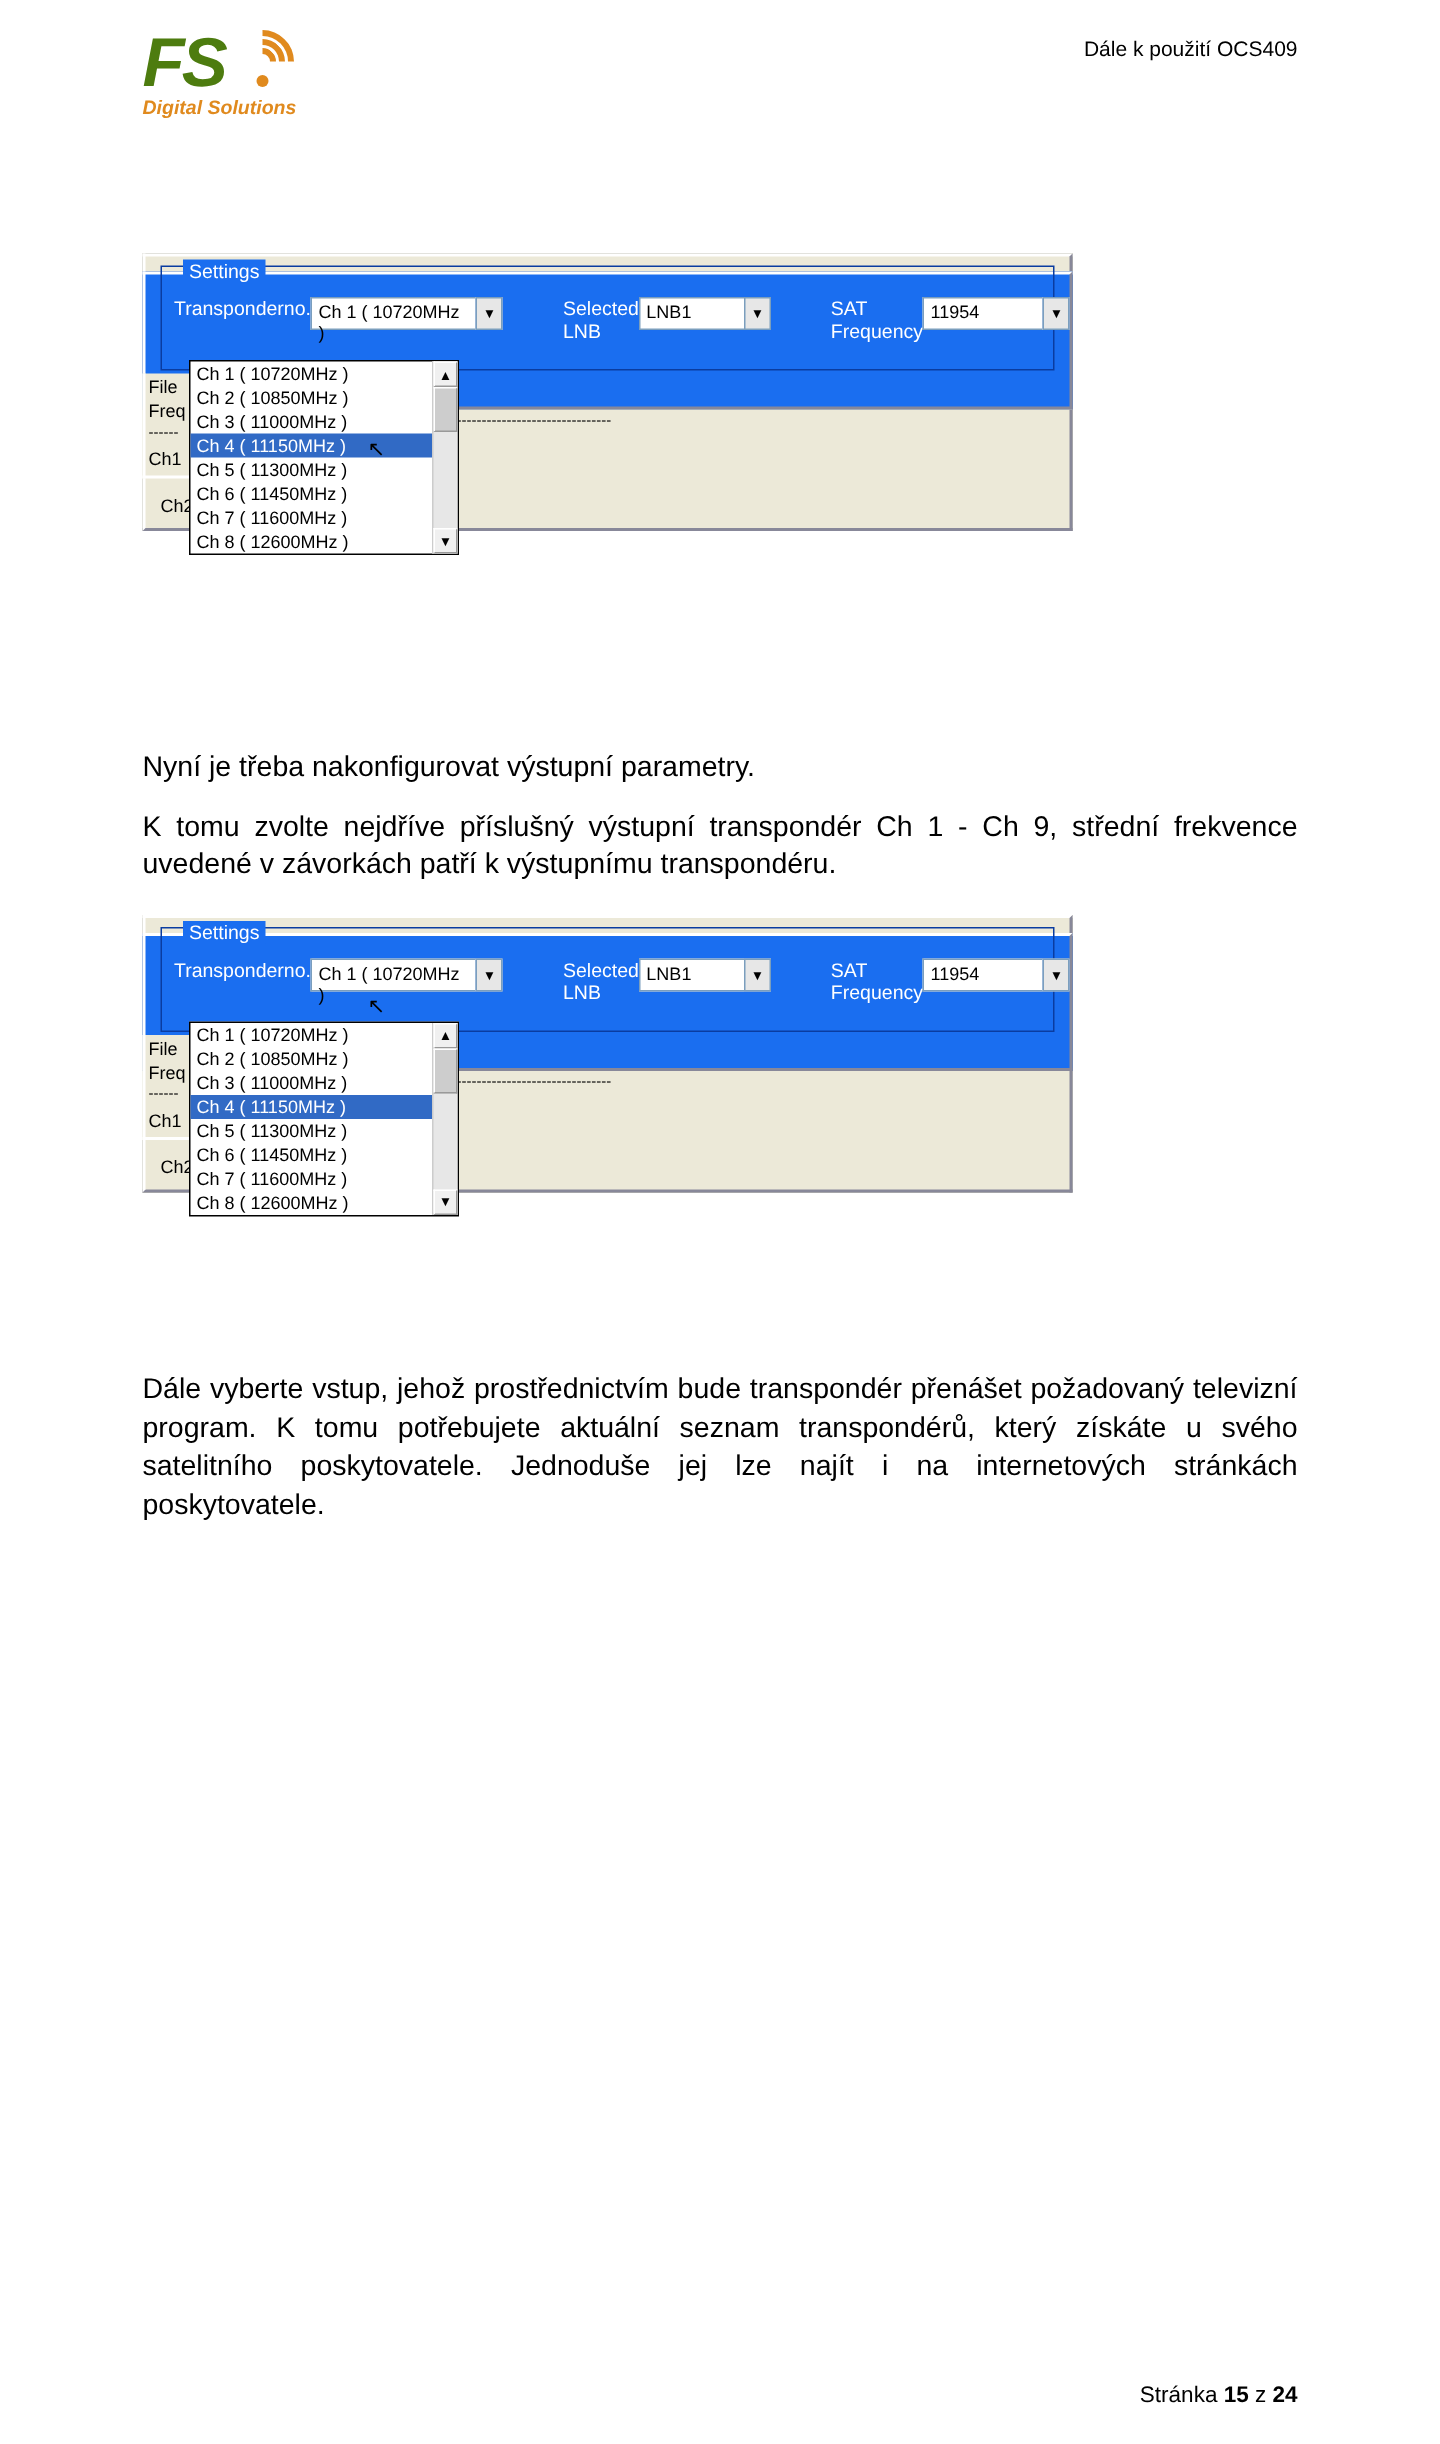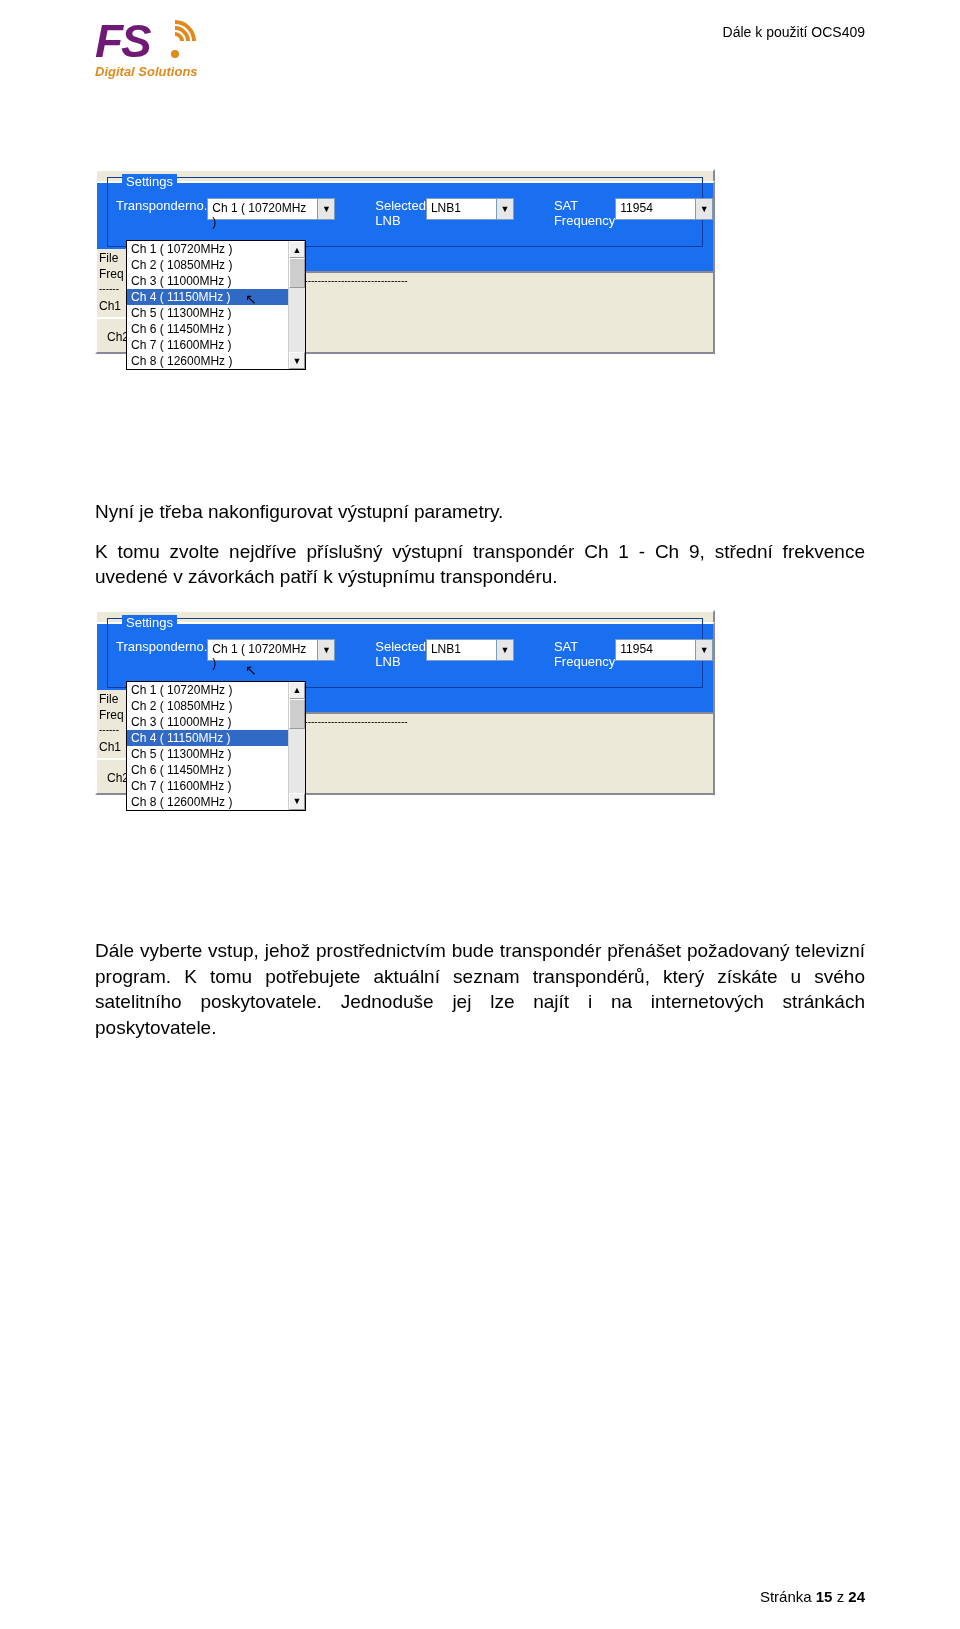--- a/index.html
+++ b/index.html
@@ -19,21 +19,21 @@
     justify-content: space-between;
     align-items: flex-start;
   }
   .logo-block { width: 140px; }
   .logo-top { display: flex; align-items: center; gap: 4px; }
   .logo-fs {
     font-family: Arial, sans-serif;
     font-weight: 900;
     font-size: 46px;
     font-style: italic;
-    color: #701a75;
+    color: #4d7c0f;
     letter-spacing: -2px;
     line-height: 0.8;
   }
   .logo-wifi {
     width: 42px; height: 42px;
     position: relative;
   }
   .arc {
     position: absolute;
     border: 4px solid #e08a1e;
@@ -321,20 +321,20 @@
       </div>
       <div class="under-panel">
         <div style="text-align:left;padding-left:200px;" class="dashes">--------------------------------</div>
         <div style="height:40px;"></div>
         <div class="ch2">Ch2: --</div>
       </div>
     </div>
     <span class="cursor" style="top:52px;">↖</span>
   </div>
 
-  <div class="body-text" style="margin-top:48px;">
+  <div class="body-text" style="margin-top:24px;">
     <p>Dále vyberte vstup, jehož prostřednictvím bude transpondér přenášet požadovaný televizní program. K tomu potřebujete aktuální seznam transpondérů, který získáte u svého satelitního poskytovatele. Jednoduše jej lze najít i na internetových stránkách poskytovatele.</p>
   </div>
 </div>
 
 <div class="footer">
   <span>Stránka </span><span class="b">15</span><span> z </span><span class="b">24</span>
 </div>
 
 </body></html>

